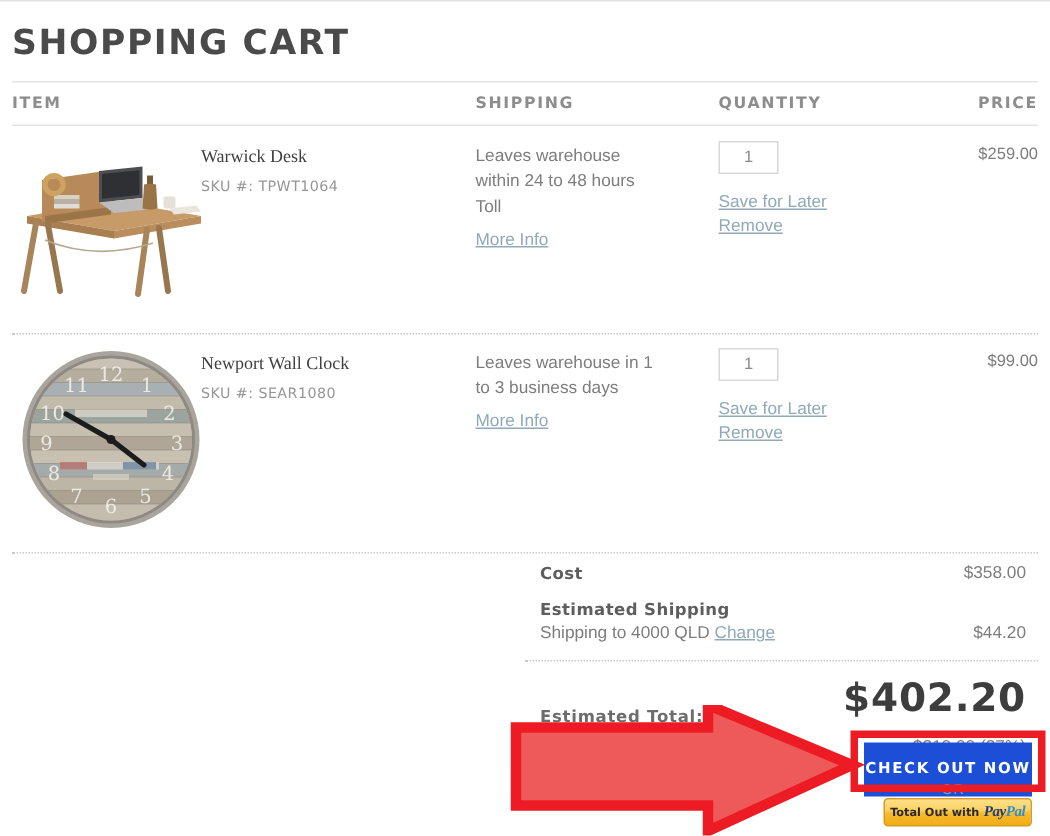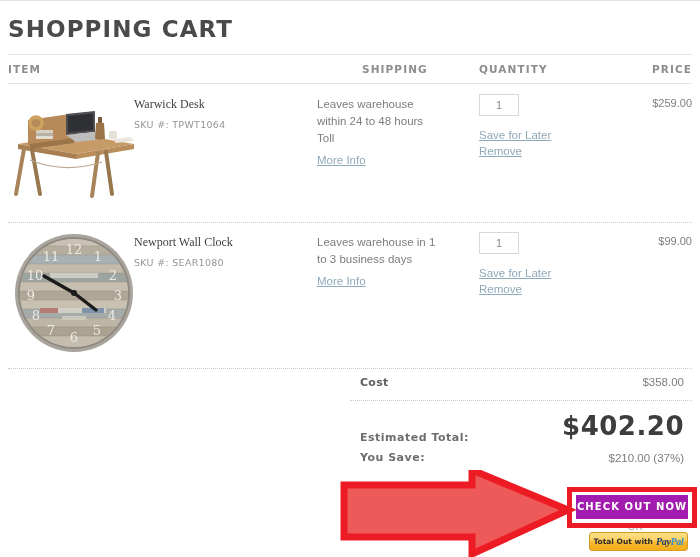--- a/index.html
+++ b/index.html
@@ -58,21 +58,21 @@
     top: 63px;
     font-size: 10.5px;
     font-weight: bold;
     letter-spacing: 1.1px;
     color: #8d8d8d;
     font-family: "DejaVu Sans", sans-serif;
     white-space: nowrap;
     text-align: right;
   }
   .ch-item     { left: 8px; }
-  .ch-shipping { left: 317px; margin-left: 45px; }
+  .ch-shipping { left: 317px; }
   .ch-quantity { left: 479px; }
   .ch-price    { right: 8px; }
 
   
   .row {
     position: absolute;
     left: 0;
     width: 700px;
   }
   .row-1 { top: 92px; height: 118px; }
@@ -265,22 +265,22 @@
     color: #7d7d7d;
     white-space: nowrap;
   }
 
   
   .checkout-btn {
     position: absolute;
     left: 576px;
     top: 495px;
     width: 112px;
-    height: 24px;
-    background: #a21caf;
+    height: 36px;
+    background: #1d4ed8;
     border: none;
     color: #ffffff;
     font-size: 10px;
     font-weight: bold;
     letter-spacing: 1.1px;
     font-family: "DejaVu Sans", sans-serif;
     cursor: pointer;
     text-align: center;
     line-height: 24px;
   }
@@ -530,20 +530,25 @@
 
   <div class="row-sep sep-2"></div>
 
   <div class="totals">
 
     <div class="tot-row" style="height:24px;">
       <span class="tot-label" style="top:8px;">Cost</span>
       <span class="tot-value" style="top:8px;">$358.00</span>
     </div>
 
+    <div class="tot-row" style="height:40px;">
+      <span class="tot-label" style="top:8px;">Estimated Shipping</span>
+      <span class="tot-sub" style="top:24px;"><span>Shipping to 4000 QLD</span> <span class="change-link">Change</span></span>
+      <span class="tot-value" style="top:24px;">$44.20</span>
+    </div>
 
     <div class="tot-sep" style="margin-top:8px;"></div>
 
     <div style="position:relative; height:50px; margin-top:30px;">
       <span class="grand-total-label">Estimated Total:</span>
       <span class="grand-total-value">$402.20</span>
       <span class="save-label">You Save:</span>
       <span class="save-value">$210.00 (37%)</span>
     </div>
   </div>

